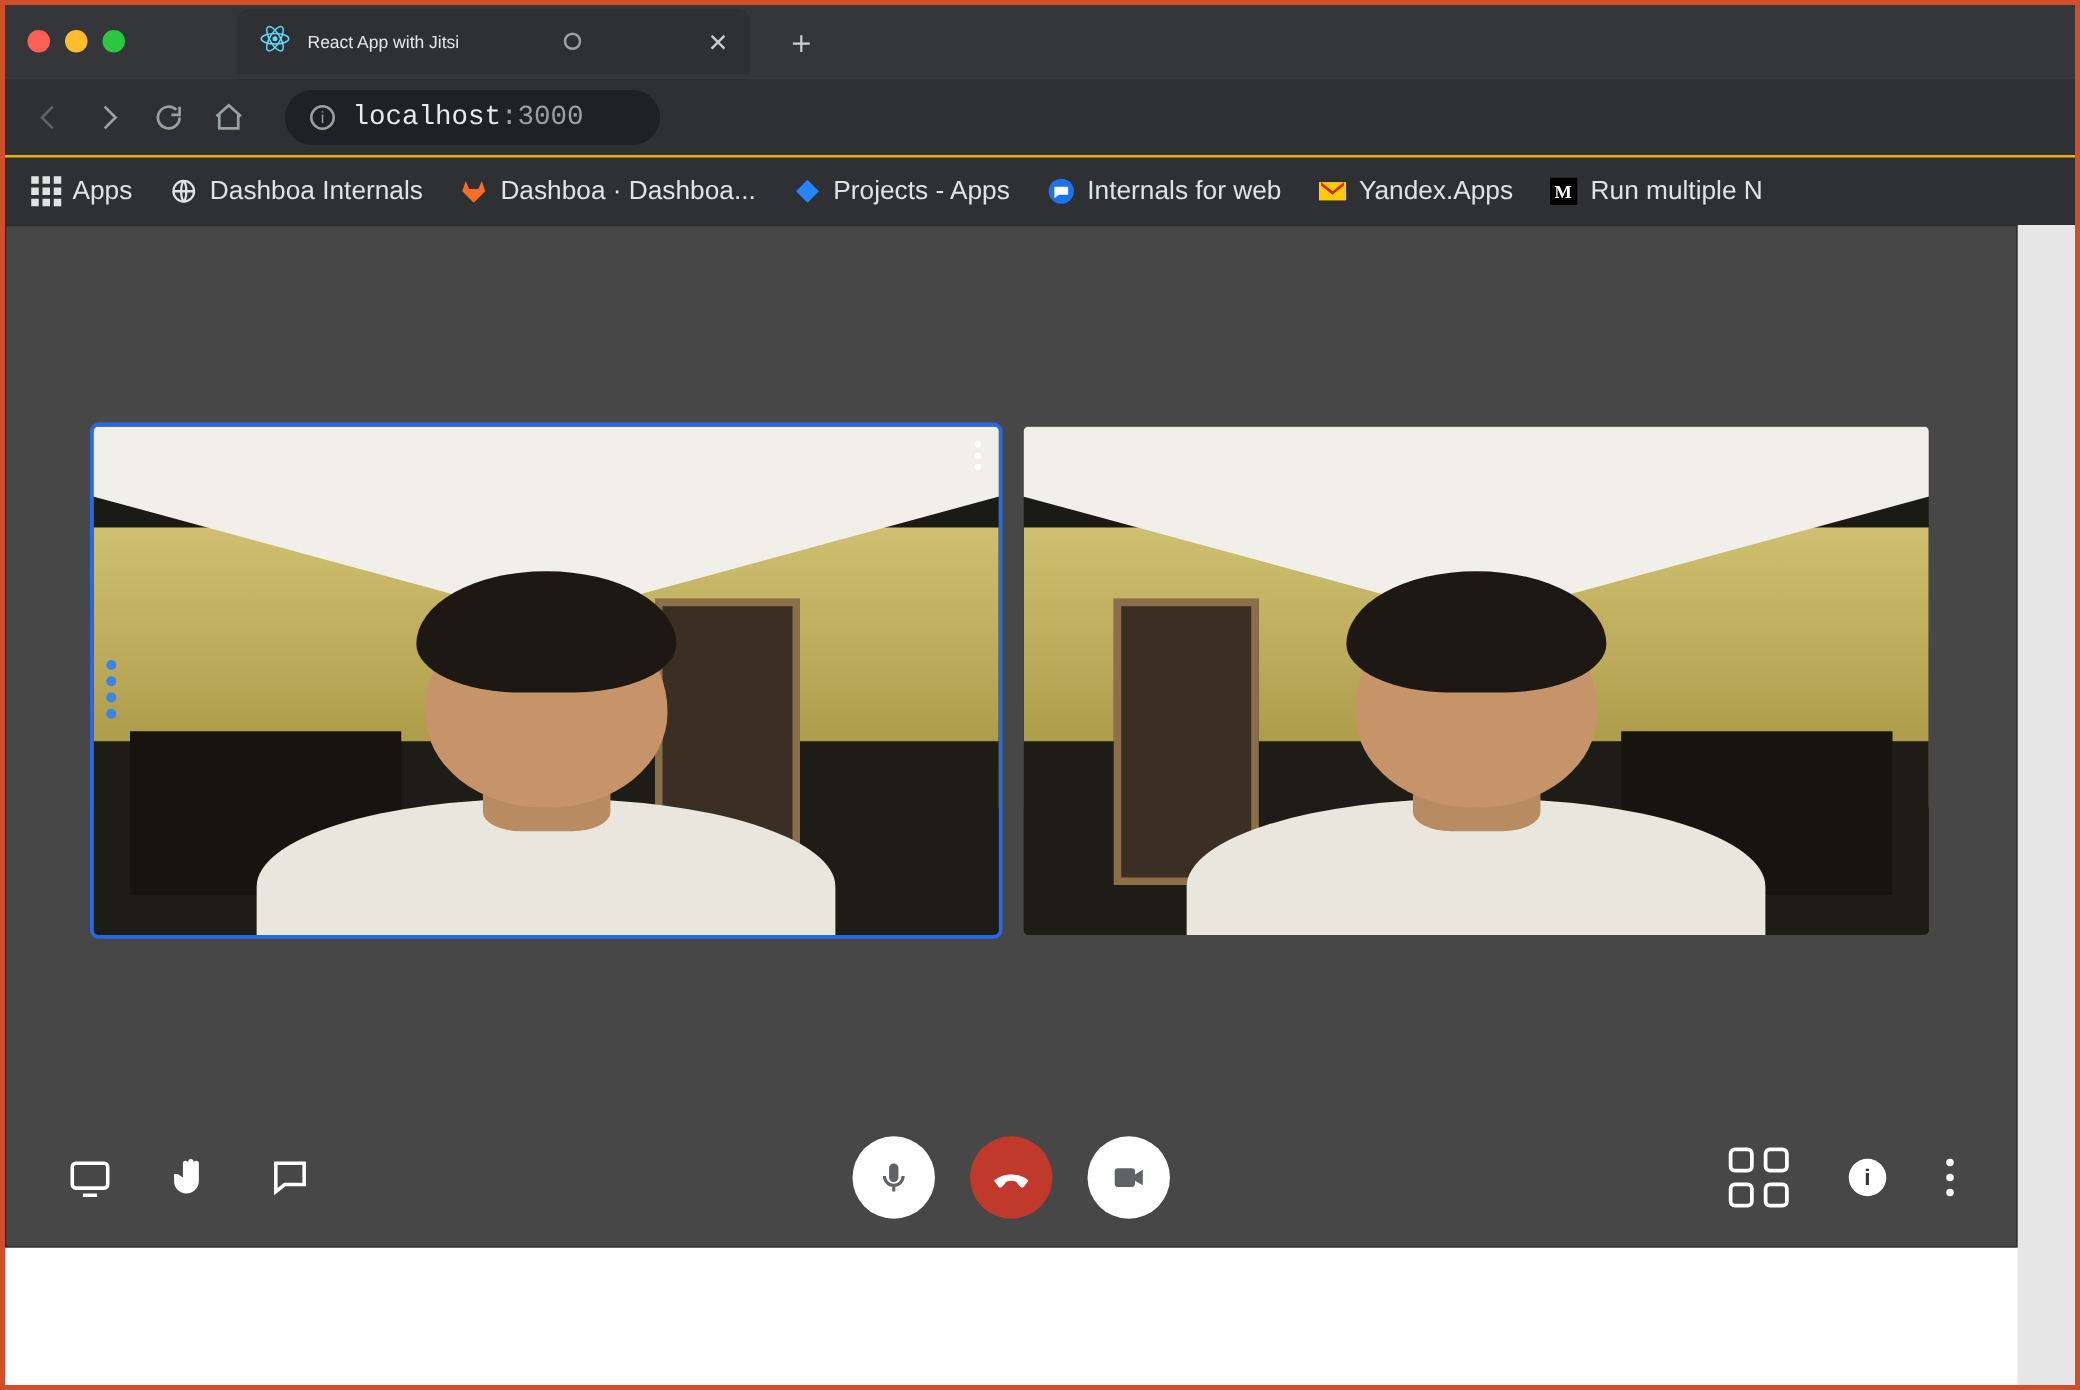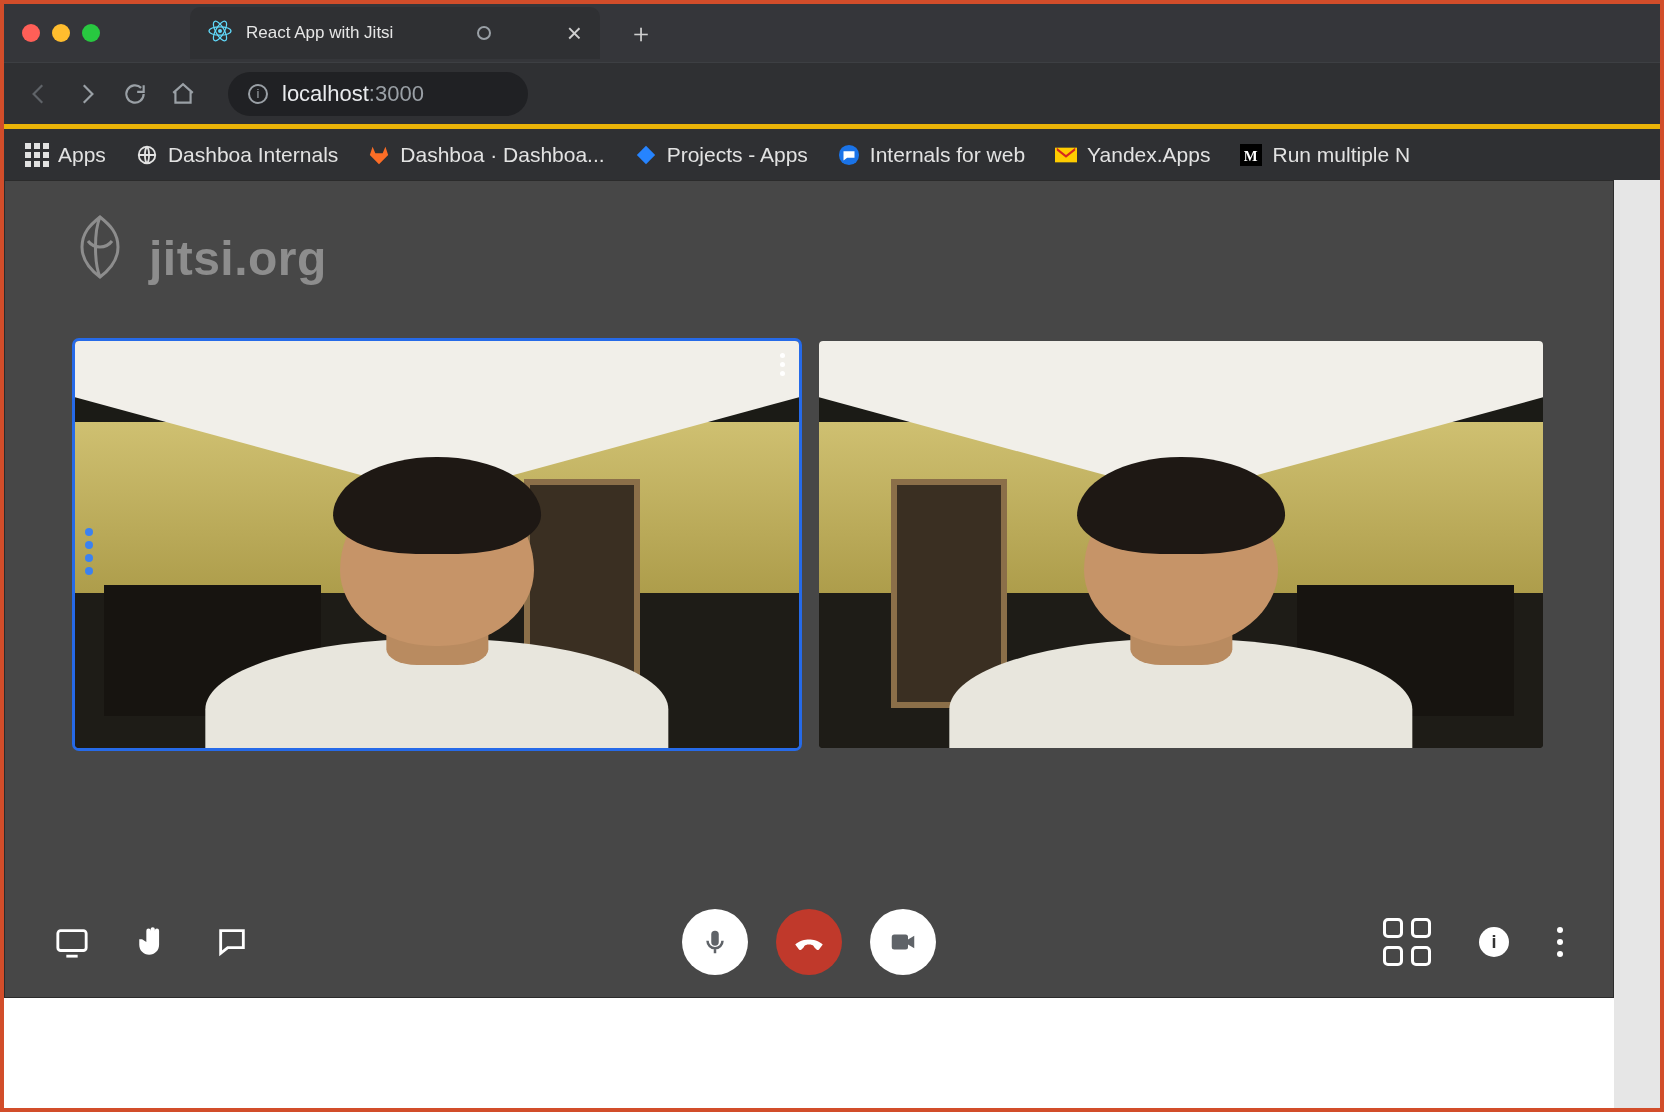--- a/index.html
+++ b/index.html
@@ -7,34 +7,34 @@
   body { overflow: hidden; border: 4px solid #d24d2a; } 
 
   
   .chrome { background: #2f3033; color: #bfc1c5; }
   .titlebar { display: flex; align-items: center; height: 58px; padding-left: 18px; background:#35363a; }
   .traffic { display:flex; gap:12px; align-items:center; margin-right:90px; }
   .tl { width:18px; height:18px; border-radius:50%; }
   .tl.red{background:#ff5f57;} .tl.yellow{background:#ffbd2e;} .tl.green{background:#28c840;}
   .tab { display:flex; align-items:center; gap:14px; background:#2f3033; padding:8px 18px; height:52px; border-radius:10px 10px 0 0; min-width:410px;}
   .tab .favicon svg{width:24px;height:24px;}
-  .tab .title{color:#e6e6e6; font-size:17px;}
+  .tab .title{color:#e6e6e6; font-size:14px;}
   .tab .media-dot{width:14px;height:14px;border-radius:50%;border:2px solid #9aa0a6; margin-left:70px;}
   .tab .close{color:#cfcfcf; font-size:26px; margin-left:auto; cursor:pointer;}
   .newtab{margin-left:28px; color:#cfcfcf; font-size:26px;}
   
   .toolbar { display:flex; align-items:center; gap:22px; height:62px; padding:0 22px; background:#2f3033; border-top:1px solid #3d3f43;}
   .nav-ico{width:26px;height:26px; color:#9aa0a6; display:flex;align-items:center;justify-content:center;}
   .nav-ico.disabled{color:#5f6368;}
   .omnibox{ flex:0 0 auto; display:flex; align-items:center; gap:14px; background:#202124; border-radius:30px; padding:8px 20px; height:44px; margin-left:10px; min-width:300px;}
   .omnibox .info{width:20px;height:20px;border-radius:50%;border:2px solid #9aa0a6; display:flex;align-items:center;justify-content:center; font-size:13px;color:#9aa0a6;}
-  .omnibox .url{color:#e8eaed; font-size:22px;}
+  .omnibox .url{color:#e8eaed; font-size:22px;font-family:Liberation Mono, monospace;}
   .omnibox .url .dim{color:#9aa0a6;}
 
-  .bookbar{display:flex; align-items:center; gap:30px; padding:10px 22px; height:56px; background:#2f3033; border-top:5px solid #eab308;}
+  .bookbar{display:flex; align-items:center; gap:30px; padding:10px 22px; height:56px; background:#2f3033; border-top:2px solid #eab308;}
   .bm{display:flex; align-items:center; gap:10px; color:#e2e2e2; font-size:21px; white-space:nowrap;}
   .bm .ico{width:22px;height:22px;display:inline-flex;align-items:center;justify-content:center;}
   .grid9{display:grid;grid-template-columns:repeat(3,6px);grid-template-rows:repeat(3,6px);gap:3px;}
   .grid9 span{background:#e2e2e2;width:6px;height:6px;}
 
   
   .page { position:relative; width:100%; height:calc(1112px - 58px - 62px - 56px - 8px); background:#fff; }
   .page .rightstrip{position:absolute; right:0; top:0; bottom:0; width:46px; background:#e6e6e6;}
   .jitsi{ position:absolute; left:0; top:0; width:calc(100% - 46px); height:calc(100% - 110px); background:#474747; border:1px solid #2b2b2b; }
 
@@ -206,30 +206,20 @@
       <span>Run multiple N</span>
     </div>
   </div>
 </div>
 
 <div class="page">
   <div class="rightstrip"></div>
 
   <div class="jitsi">
 
-    <div class="watermark">
-      <span>
-        <svg viewBox="0 0 60 90">
-            <path d="M30 6c10 8 18 16 18 30s-10 24-18 30c-8-6-18-16-18-30S20 14 30 6z"></path>
-            <path d="M30 6c-6 14-6 46 0 60"></path>
-            <path d="M18 30c6 8 18 8 24 0"></path>
-          </svg>
-      </span>
-      <span class="text">jitsi.org</span>
-    </div>
 
     <div class="tiles">
       <div class="tile one active">
         <div class="scene">
           <div class="wall"></div>
             <div class="ceiling"></div>
             <div class="floor"></div>
           <div class="door"></div>
             <div class="furniture"></div>
           <div class="person">

